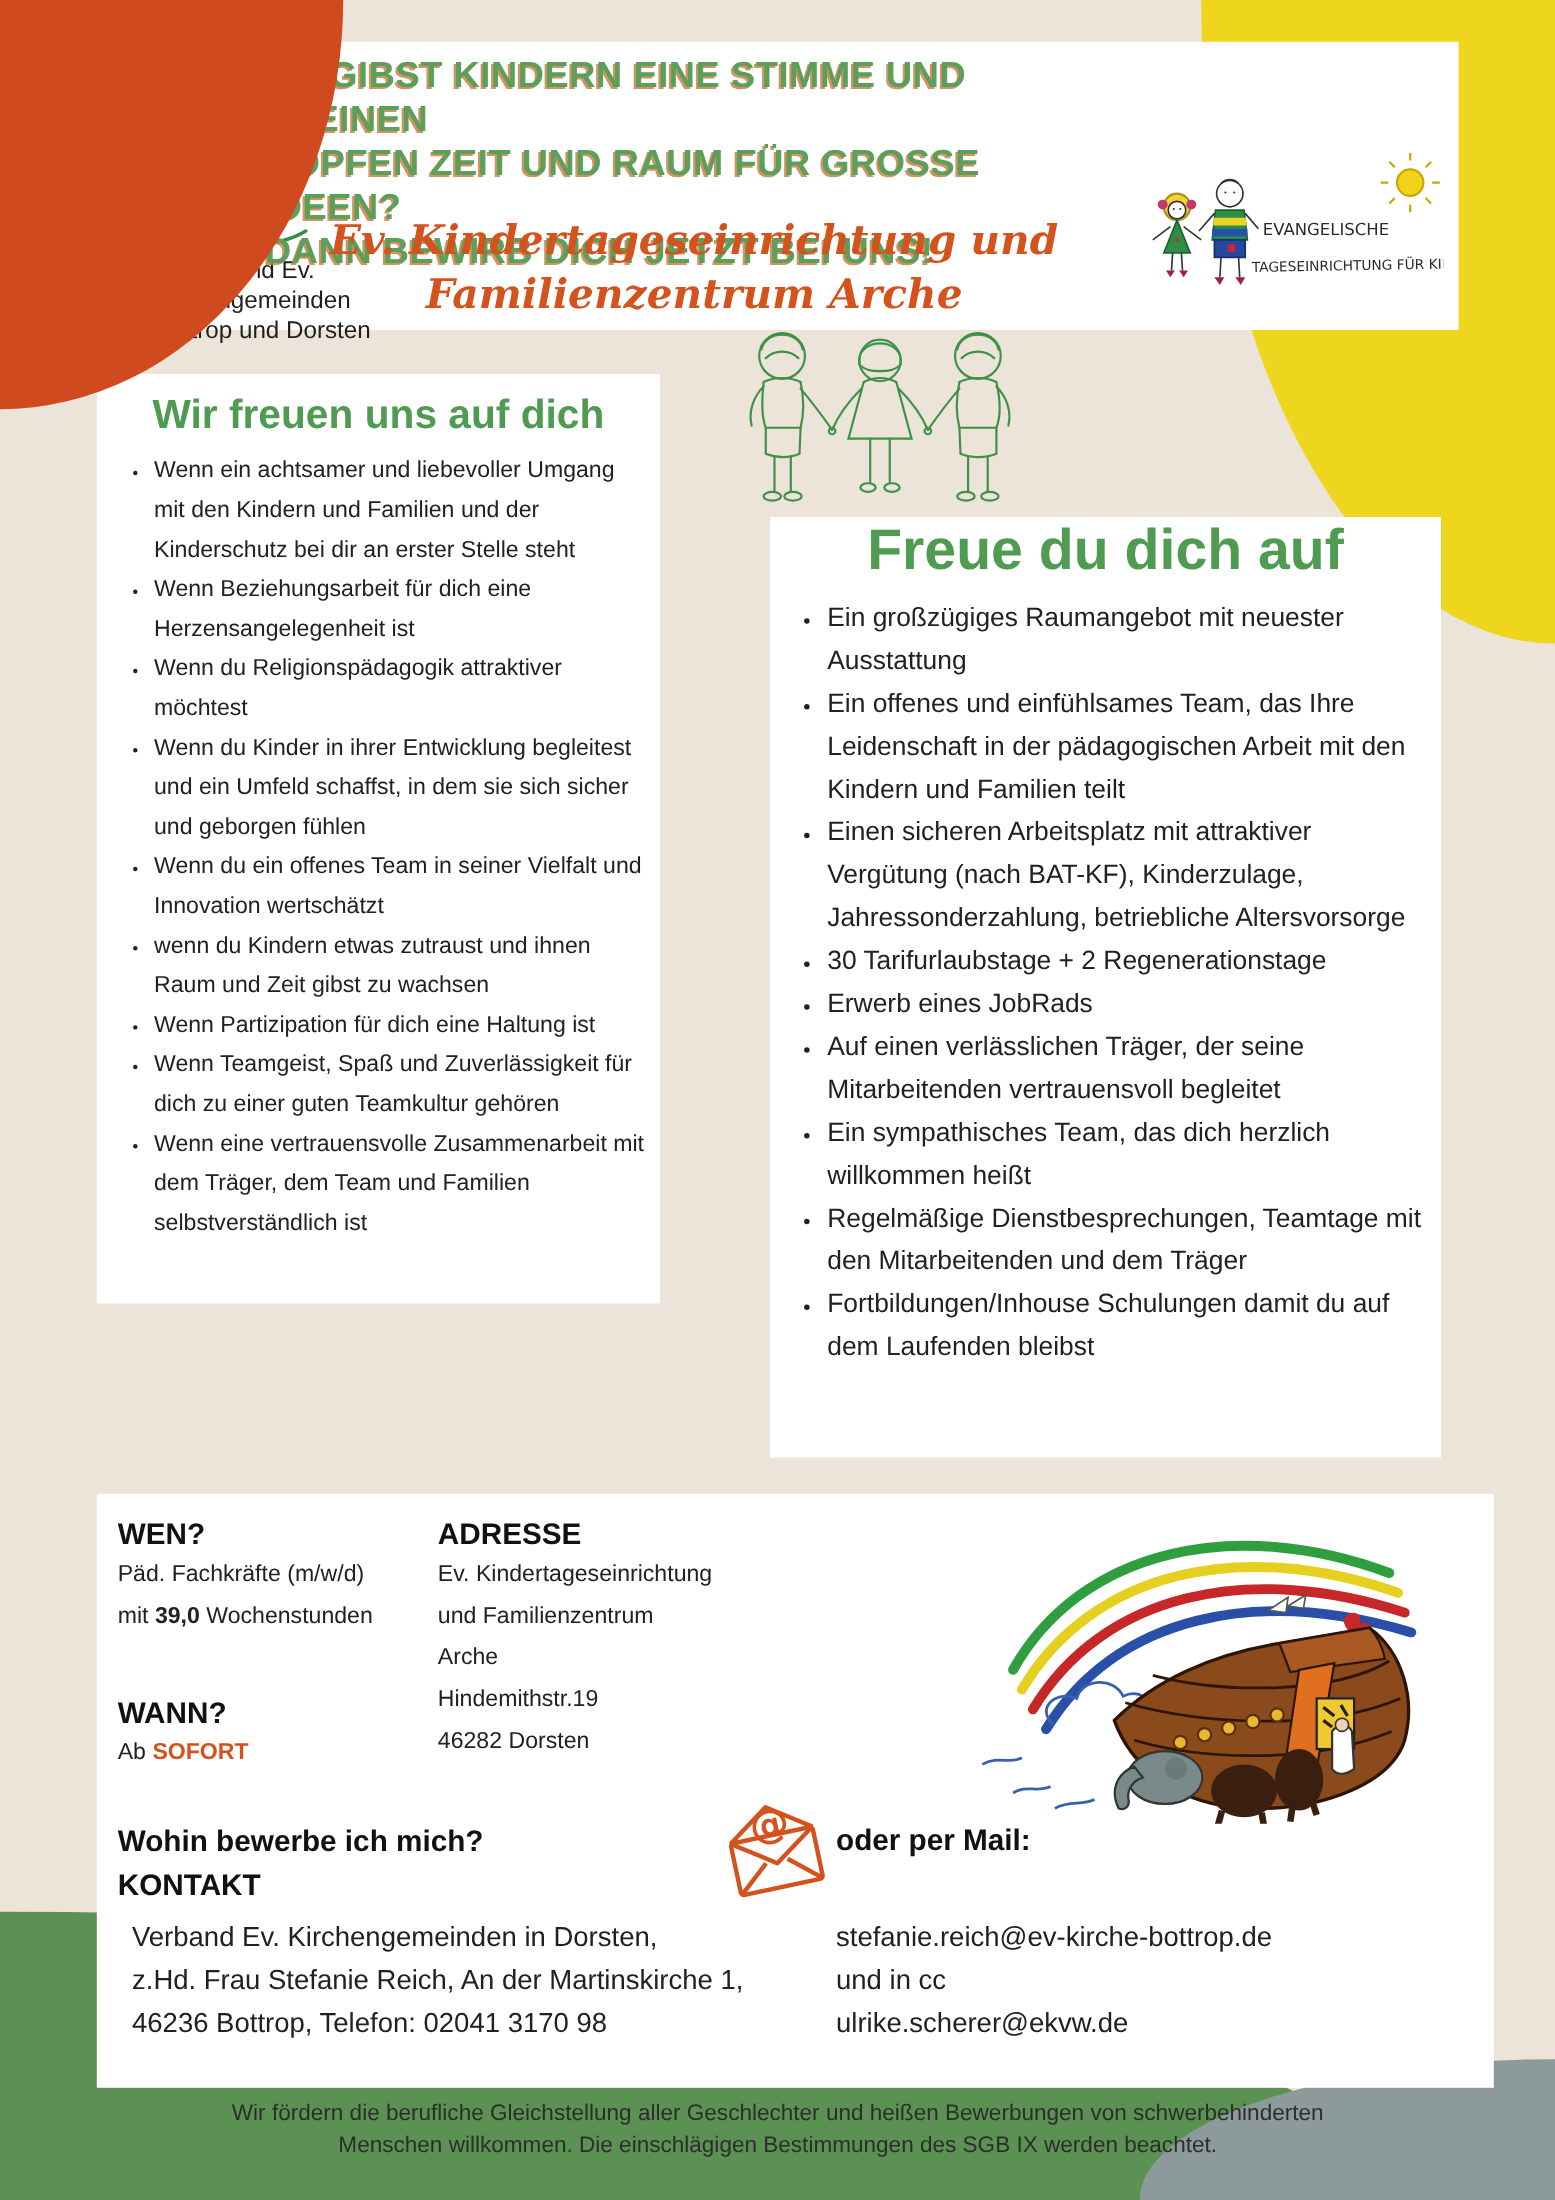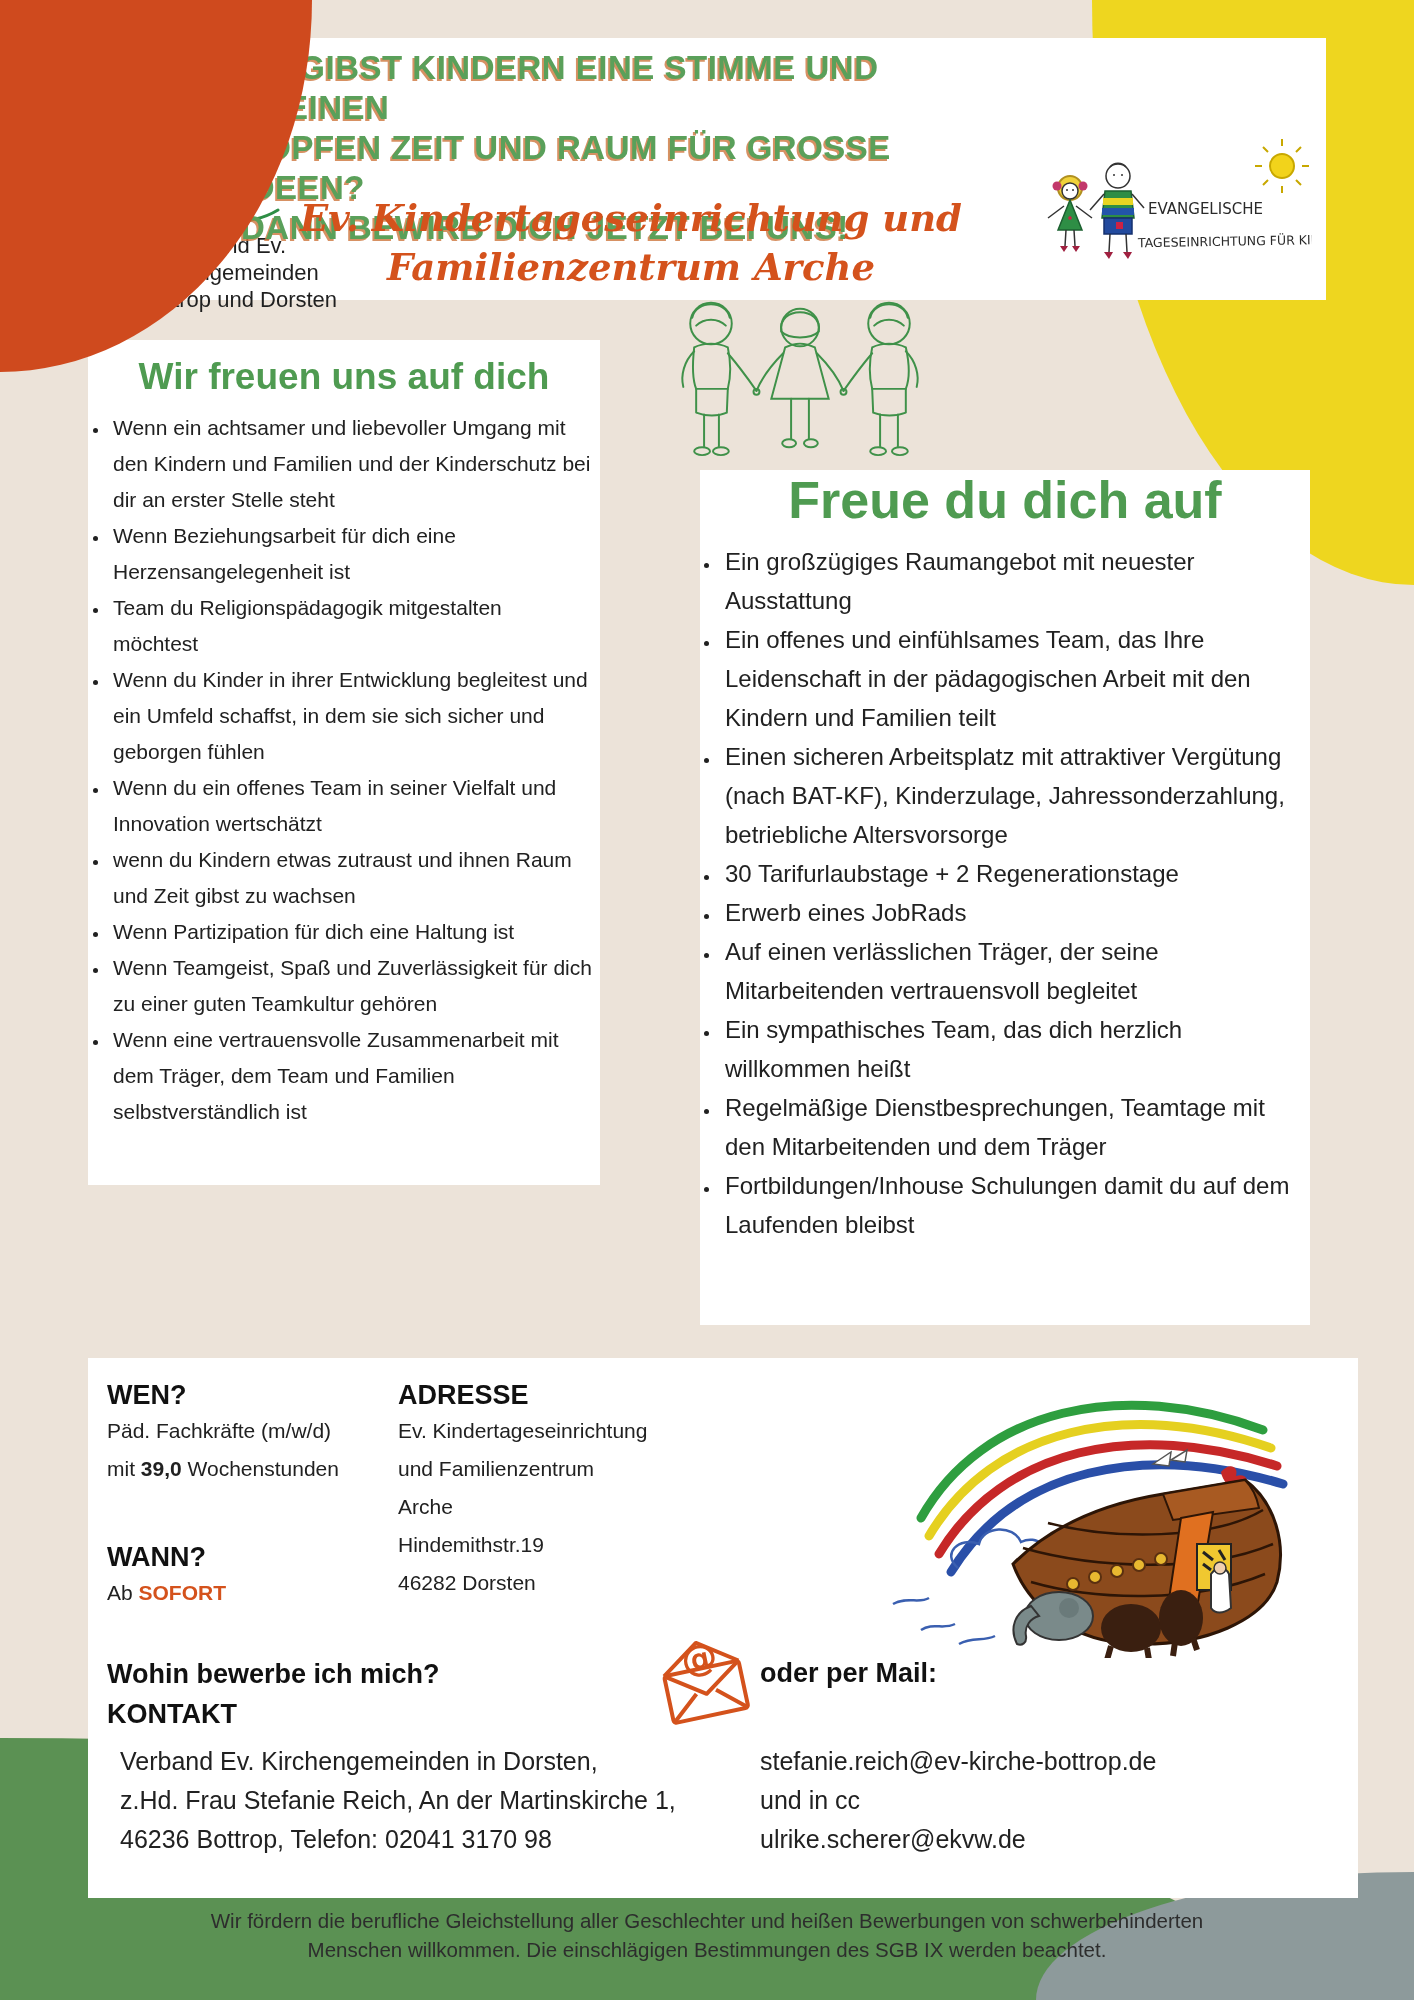--- a/index.html
+++ b/index.html
@@ -31,21 +31,21 @@
         font-family:"DejaVu Serif",serif;font-style:italic;font-weight:700;
         font-size:37px;line-height:49px;color:var(--title-orange,#d4521c);}
   .logo-block{position:absolute;left:16px;top:46px;width:290px;text-align:center;}
   .logo-caption{font-size:22px;line-height:27px;color:#1f1f1f;}
   .kids-logo{position:absolute;right:14px;top:98px;width:292px;height:160px;}
   .kids-logo text{font-family:"DejaVu Sans",sans-serif;fill:#2a2a2a;}
   
   .panel-title{text-align:center;font-weight:700;color:var(--heading-green,#4f9b51);}
   .left-card .panel-title{font-size:37px;padding-top:16px;}
   .right-card .panel-title{font-size:52px;}
-  ul.bullets{margin:12px 0 0 0;padding:0 8px 0 21px;color:#212121;}
+  ul.bullets{margin:12px 0 0 0;padding:0 8px 0 48px;color:#212121;}
   .left-card ul.bullets{font-size:21px;line-height:36px;}
   .right-card ul.bullets{font-size:24px;line-height:39px;}
   ul.bullets li{padding-left:4px;}
   ul.bullets li::marker{font-size:.72em;}
   .kids-drawing{position:absolute;left:655px;top:288px;width:290px;height:178px;z-index:2;}
   
   .b-label{font-weight:700;font-size:27px;line-height:34px;color:#111;}
   .b-line{font-size:21px;line-height:38px;}
   .wen-block{position:absolute;left:19px;top:20px;}
   .wann-label{margin-top:52px;}
@@ -173,21 +173,21 @@
         <circle cx="189" cy="105" r="3"></circle>
     </g>
   </svg>
 
   <div class="card left-card">
     <div class="panel-title">Wir freuen uns auf dich</div>
     <ul class="bullets">
 
     <li>Wenn ein achtsamer und liebevoller Umgang mit den Kindern und Familien und der Kinderschutz bei dir an erster Stelle steht</li>
         <li>Wenn Beziehungsarbeit für dich eine Herzensangelegenheit ist</li>
-        <li>Team du Religionspädagogik mitgestalten möchtest</li>
+        <li>Wenn du Religionspädagogik attraktiver möchtest</li>
         <li>Wenn du Kinder in ihrer Entwicklung begleitest und ein Umfeld schaffst, in dem sie sich sicher und geborgen fühlen</li>
         <li>Wenn du ein offenes Team in seiner Vielfalt und Innovation wertschätzt</li>
         <li>wenn du Kindern etwas zutraust und ihnen Raum und Zeit gibst zu wachsen</li>
         <li>Wenn Partizipation für dich eine Haltung ist</li>
         <li>Wenn Teamgeist, Spaß und Zuverlässigkeit für dich zu einer guten Teamkultur gehören</li>
         <li>Wenn eine vertrauensvolle Zusammenarbeit mit dem Träger, dem Team und Familien selbstverständlich ist</li>
       </ul>
   </div>
 
   <div class="card right-card">

